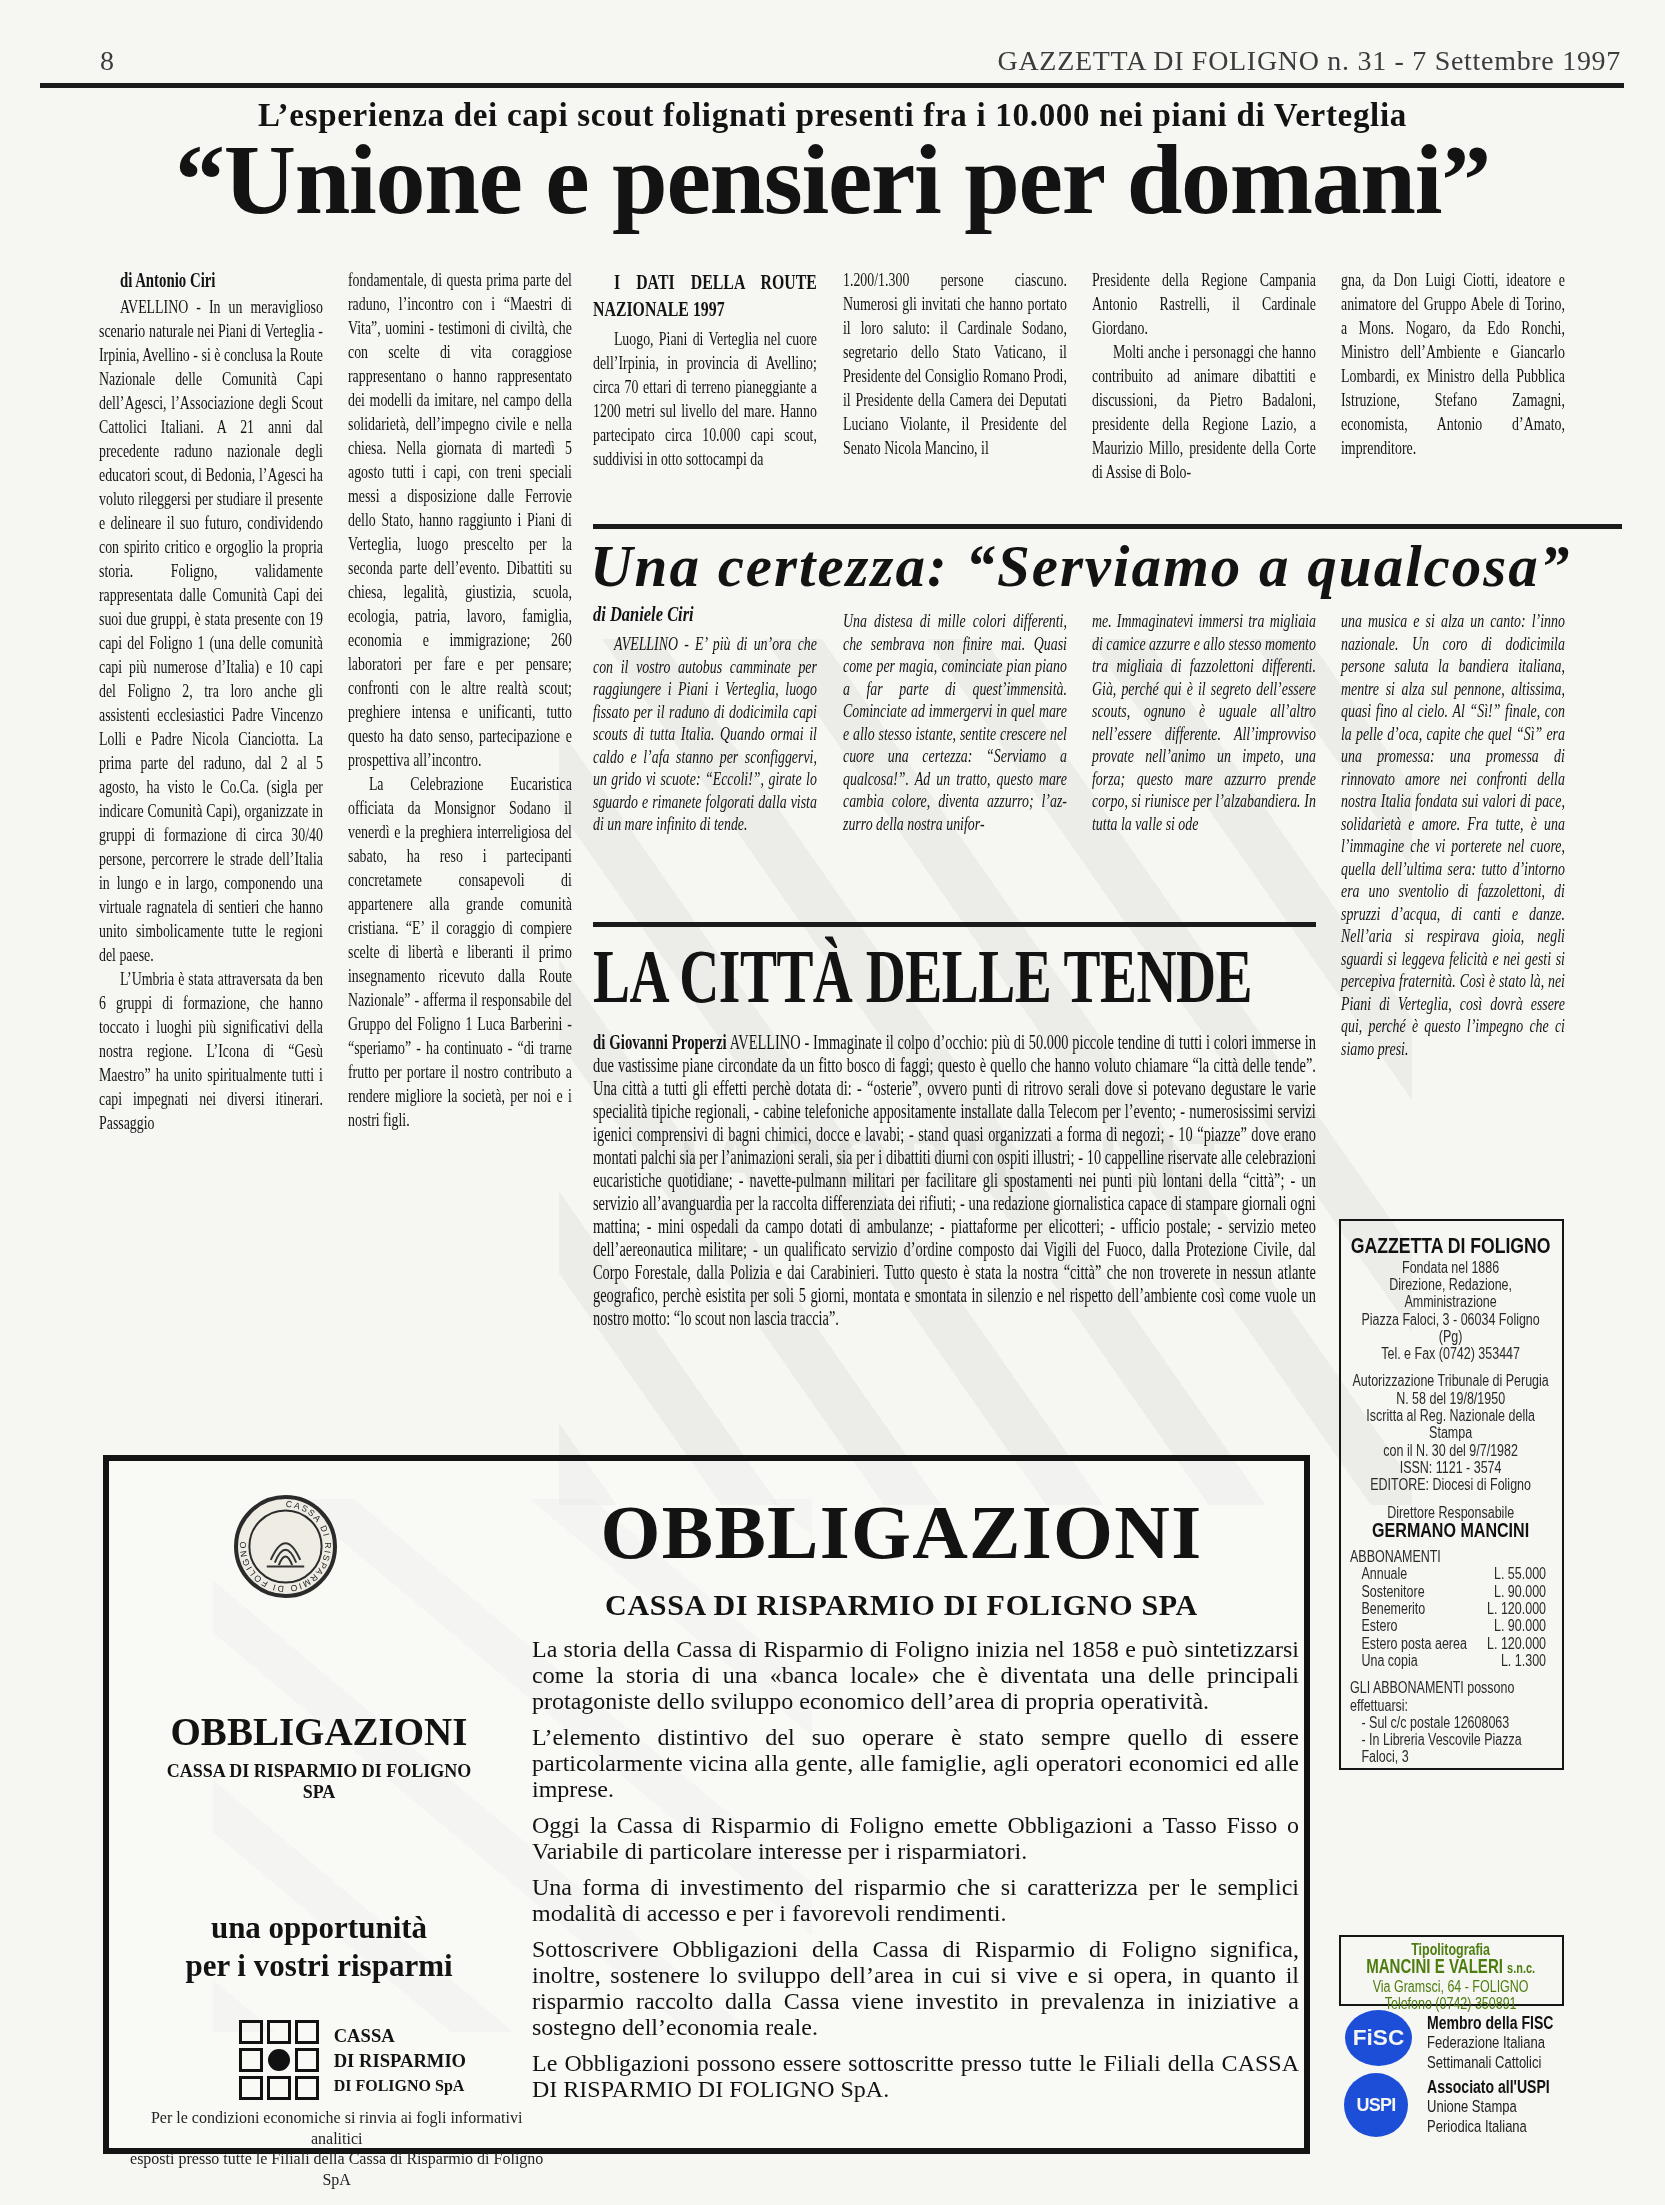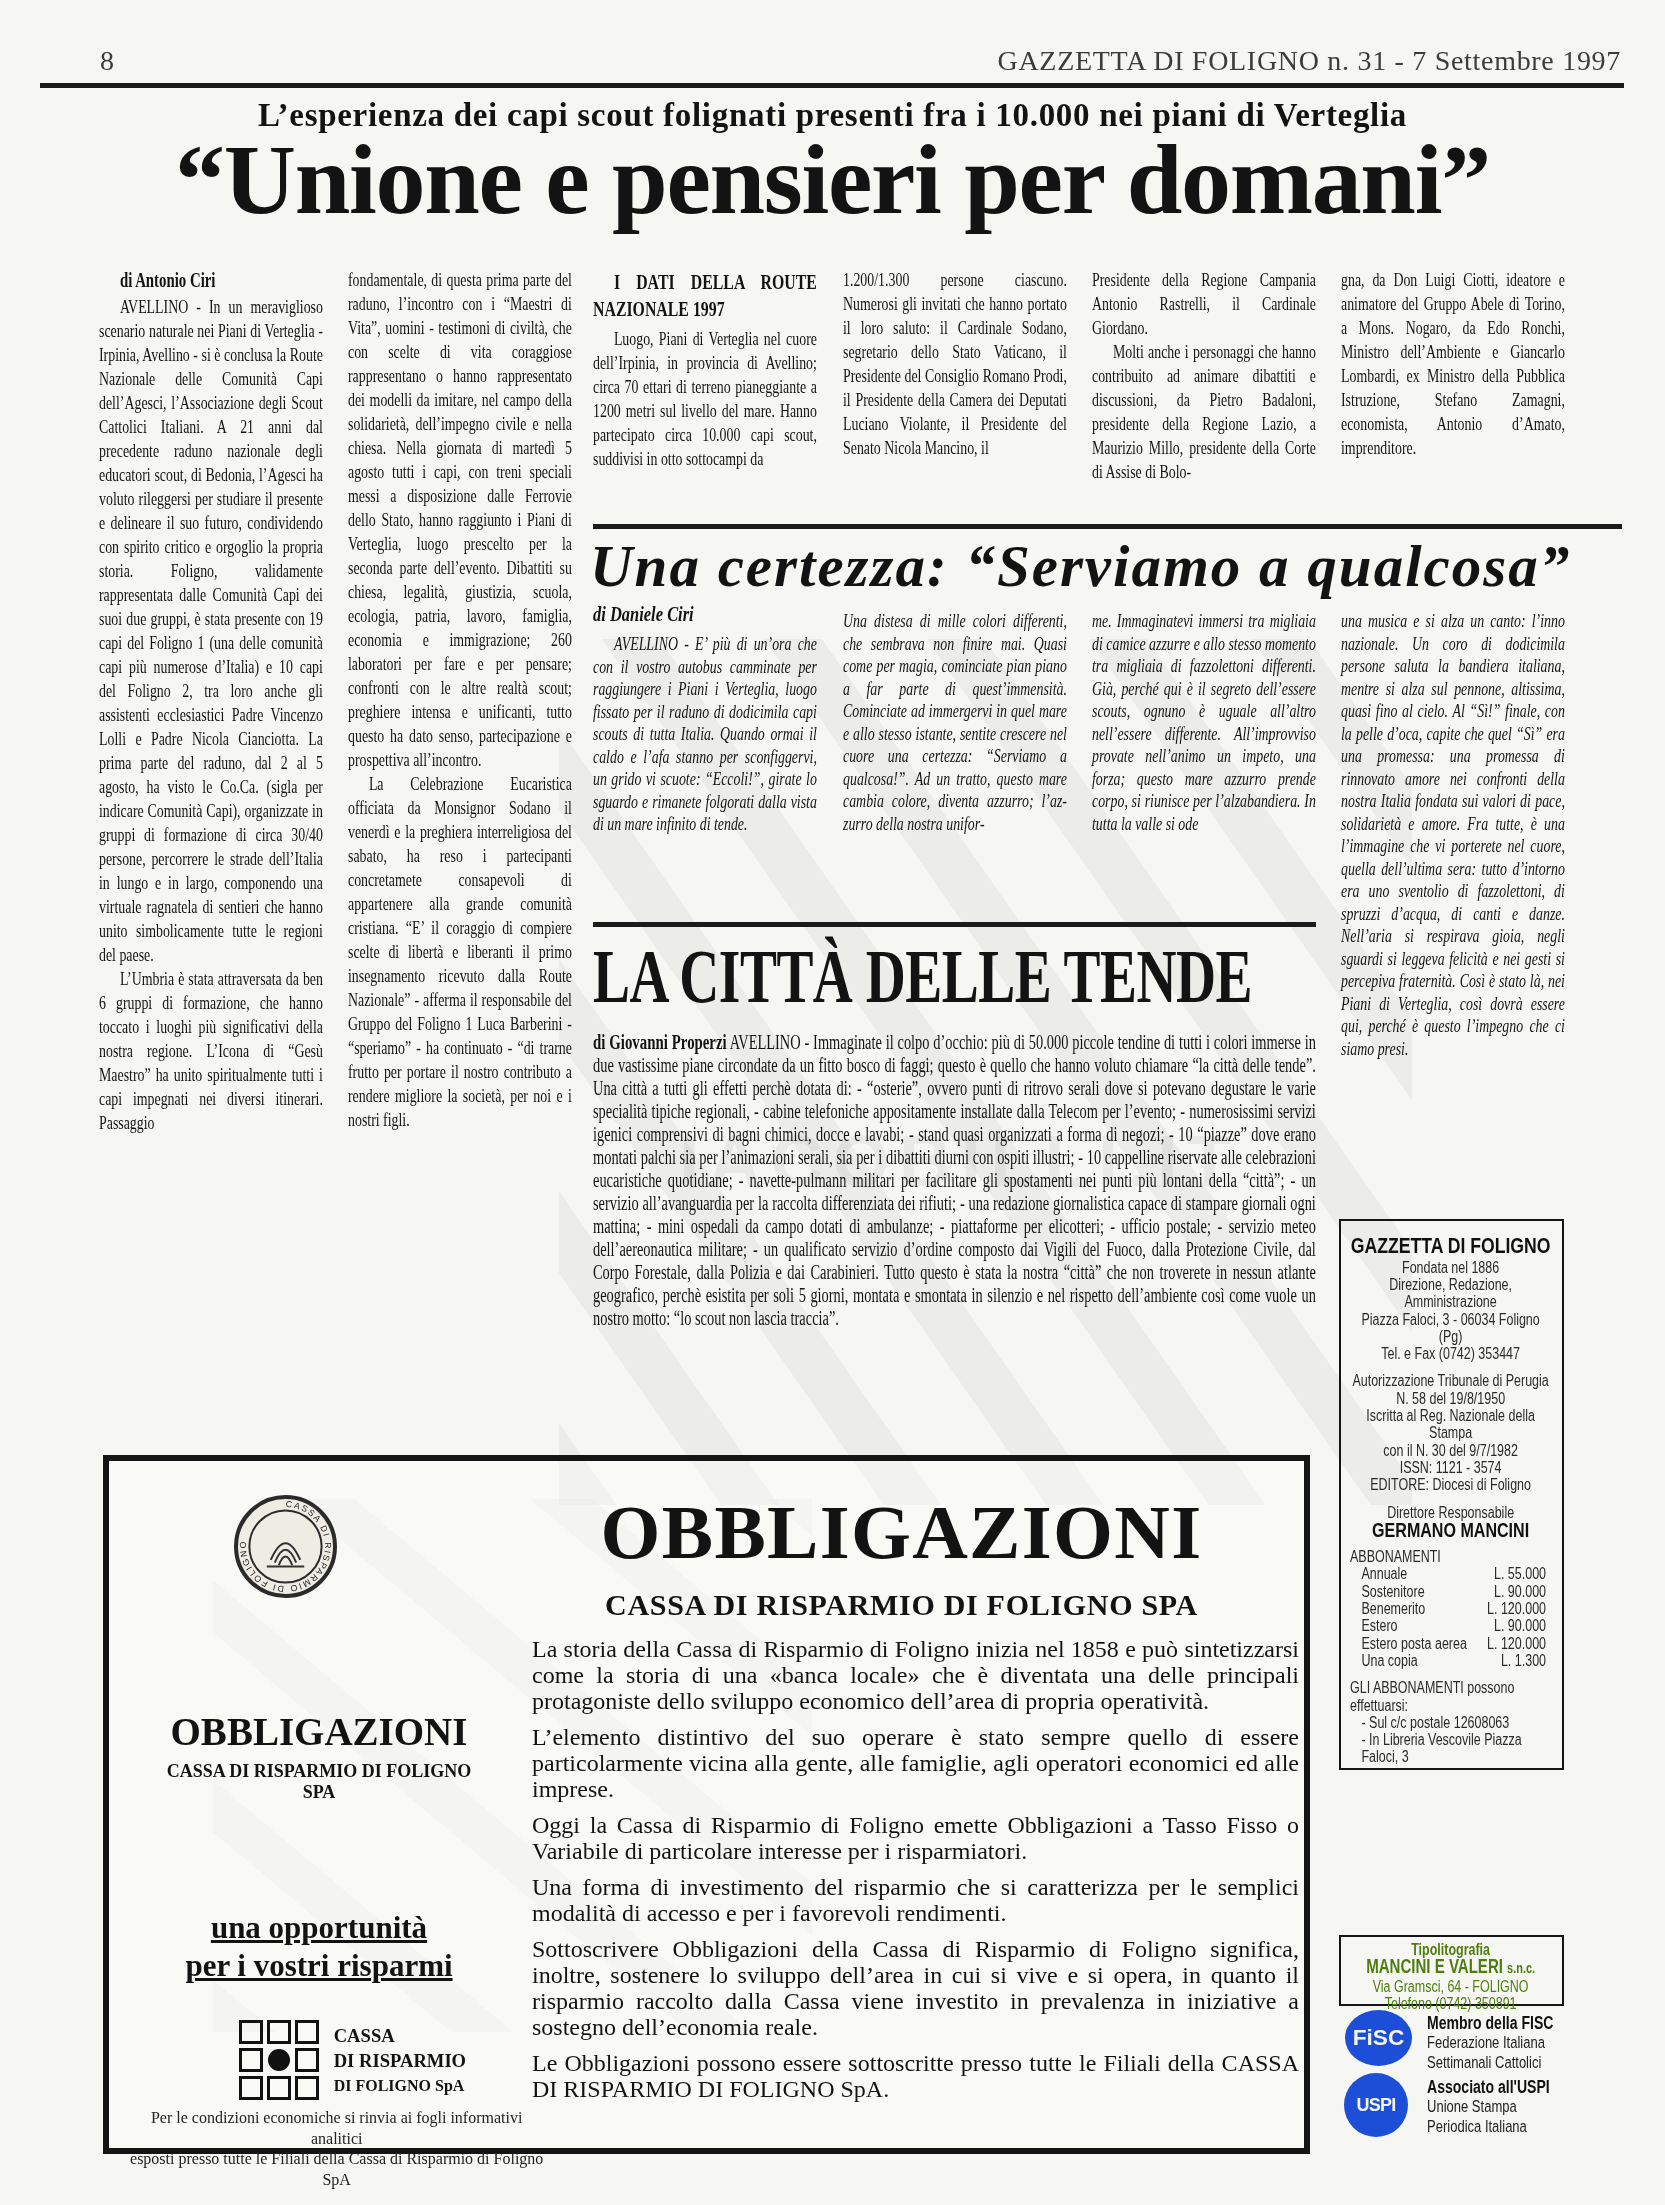--- a/index.html
+++ b/index.html
@@ -102,21 +102,21 @@
               font-weight:bold; font-size:30px; letter-spacing:0.7px; }
   #ad-paras { position:absolute; left:423px; top:175px; width:767px; font-size:24px;
               line-height:26px; text-align:justify; }
   #ad-paras p { margin-bottom:10px; }
   #ad-seal  { position:absolute; left:123px; top:32px; }
   #ad-ltitle{ position:absolute; left:50px; top:248px; width:320px; text-align:center;
               font-weight:bold; font-size:39px; }
   #ad-lsub  { position:absolute; left:50px; top:300px; width:320px; text-align:center;
               font-weight:bold; font-size:18px; }
   #ad-slogan{ position:absolute; left:50px; top:448px; width:320px; text-align:center;
-              font-weight:bold; font-size:31px; line-height:38px;text-decoration:underline; }
+              font-weight:bold; font-size:31px; line-height:38px; }
   #ad-banklogo { position:absolute; left:130px; top:559px; display:flex; align-items:center; }
   .sq-grid { display:grid; grid-template-columns:repeat(3,24px); grid-auto-rows:24px; gap:4px; }
   .sq { border:3.3px solid #111; background:transparent; }
   .sq.dot { border:none; display:flex; align-items:center; justify-content:center; }
   .sq.dot::after { content:""; width:22.6px; height:22.6px; border-radius:50%; background:#111; }
   .bank-name { margin-left:14.7px; font-weight:bold; font-size:18.6px; line-height:25px; text-align:left; }
   .bank-name .sp { font-size:16px; }
   #ad-fine { position:absolute; left:14.7px; top:647px; width:426px; text-align:center;
              font-size:16px; line-height:20.6px; color:#222; }
 </style>

